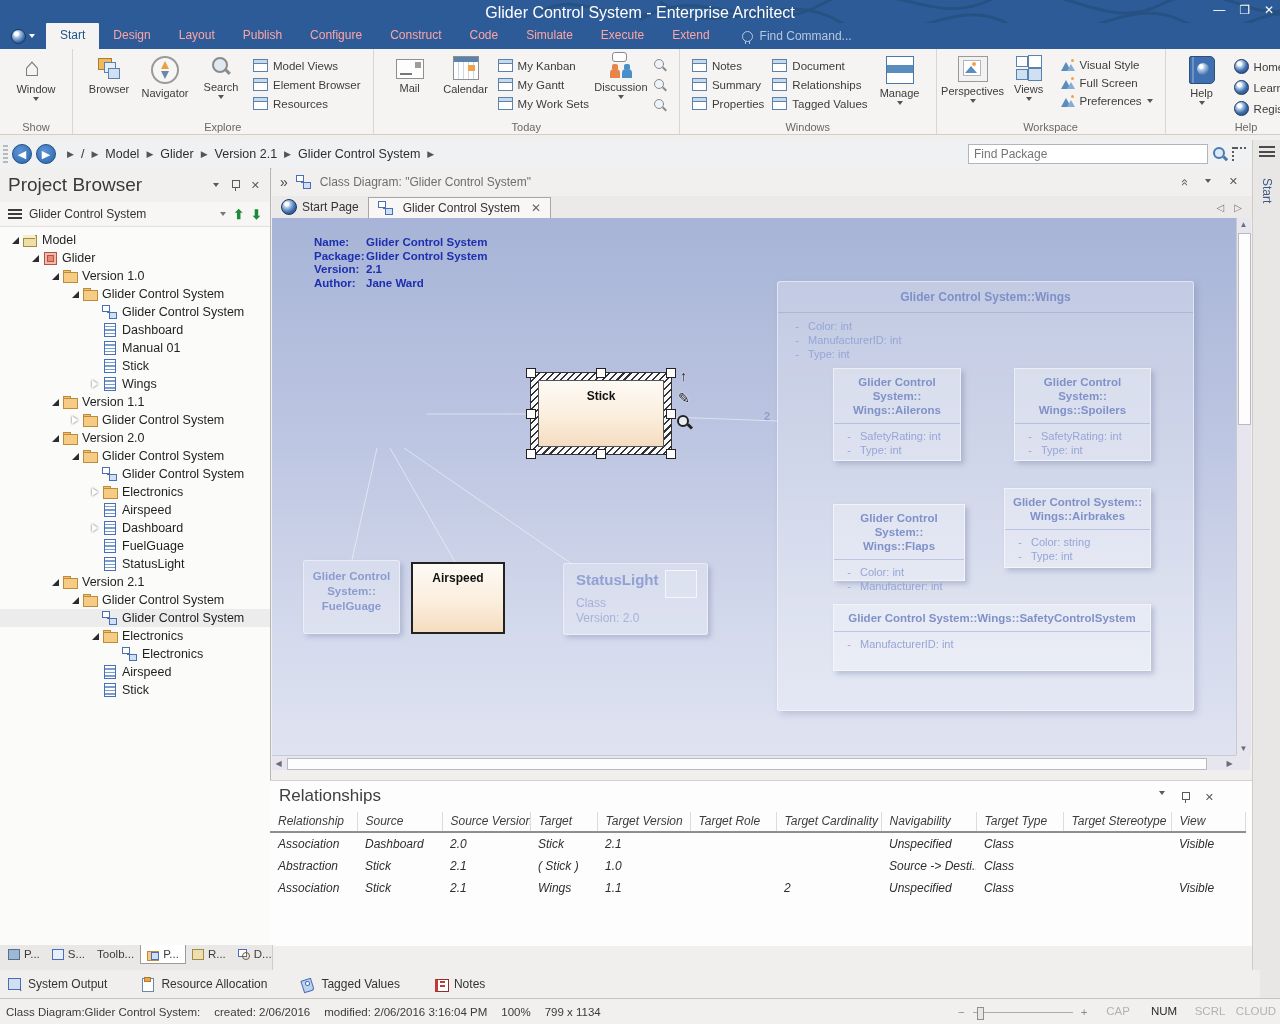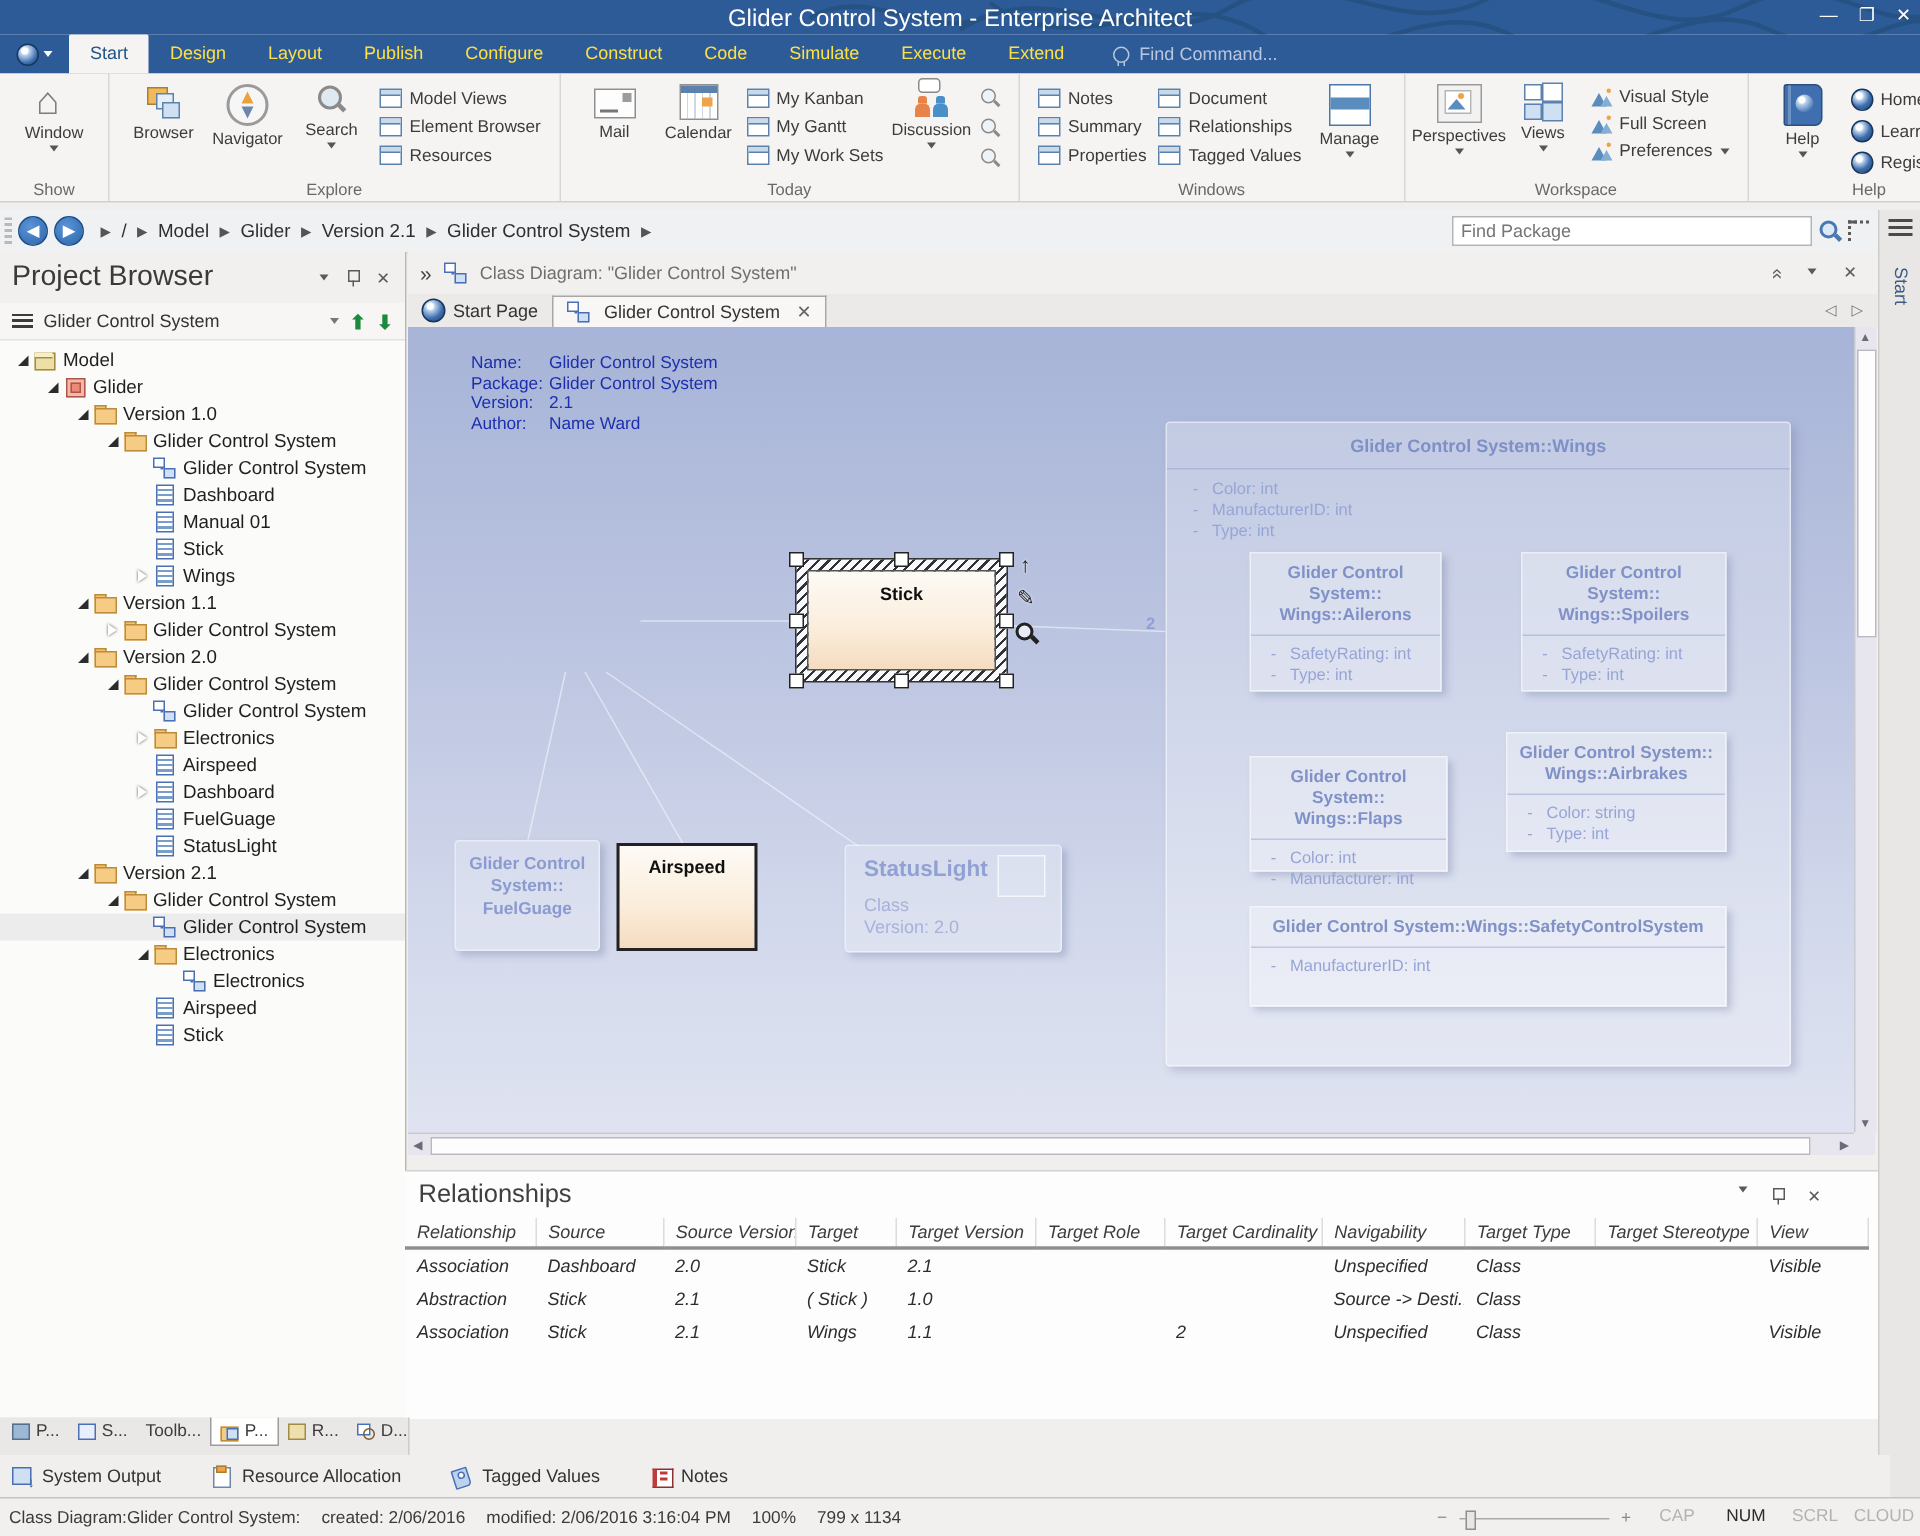--- a/index.html
+++ b/index.html
@@ -11,21 +11,21 @@
   .titlebar .ttl{position:absolute;left:0;right:0;top:4px;text-align:center;color:#fff;font-size:16px;}
   .winbtns{position:absolute;right:6px;top:3px;display:flex;gap:14px;color:#fff;font-size:12px;}
   .winbtns span{cursor:default;}
   
   .ribtabs{left:0;top:23px;width:1280px;height:26px;background:#2d5b97;display:flex;align-items:stretch;}
   .ealogo{width:46px;display:flex;align-items:center;justify-content:center;gap:3px;}
   .ball{display:inline-block;width:13px;height:13px;border-radius:50%;
         background:radial-gradient(circle at 35% 30%,#fff 0 2px,#bcd2ee 3px,#3f6fae 8px,#1d3f6e 100%);
         border:1px solid #17365c;}
   .caret{display:inline-block;width:0;height:0;border-left:3px solid transparent;border-right:3px solid transparent;border-top:4px solid #fff;}
-  .rtab{padding:5px 14px 0 14px;font-size:12px;color:#fde047;cursor:default;}
+  .rtab{padding:5px 14px 0 14px;font-size:12px;color:#fca5a5;cursor:default;}
   .rtab.active{background:#f5f4f2;color:#1f5586;border-radius:1px 1px 0 0;}
   .findcmd{display:flex;align-items:center;gap:7px;margin-left:18px;color:#b9c6dd;font-size:12px;}
   .bulb{width:9px;height:9px;border:1px solid #b9c6dd;border-radius:50%;position:relative;}
   .bulb::after{content:'';position:absolute;left:2px;top:9px;width:3px;height:3px;border-left:1px solid #b9c6dd;border-right:1px solid #b9c6dd;}
   
   .ribbon{left:0;top:49px;width:1280px;height:85px;background:#f5f4f2;border-bottom:1px solid #d2cfcb;display:flex;}
   .rgroup{position:relative;display:flex;align-items:flex-start;padding:4px 8px 15px 8px;border-right:1px solid #dad7d3;}
   .rgl{position:absolute;left:0;right:0;bottom:1px;text-align:center;font-size:11px;color:#6b6864;}
   .rb-big{width:56px;display:flex;flex-direction:column;align-items:center;font-size:11px;color:#3c3c3c;padding-top:3px;cursor:default;}
   .rb-big .lbl{margin-top:3px;text-align:center;line-height:12px;}
@@ -129,21 +129,21 @@
   
   .dcaption{left:272px;top:168px;width:980px;height:28px;background:#f1f0ee;display:flex;align-items:center;color:#6e6e6e;font-size:12px;}
   .dcap-exp{color:#444;font-size:14px;margin:0 8px 0 8px;}
   .dcap-ic{margin-left:auto;display:flex;gap:18px;margin-right:14px;color:#5a5a5a;font-size:11px;}
   .dtabs{left:272px;top:196px;width:980px;height:22px;background:#eceae8;display:flex;align-items:flex-end;font-size:12px;}
   .dtab{display:flex;align-items:center;gap:5px;padding:3px 9px;color:#333;}
   .dtab.active{background:#f8f7f6;border:1px solid #a9a7a5;border-bottom:none;}
   .dtab-nav{margin-left:auto;display:flex;gap:10px;margin-right:10px;color:#777;font-size:10px;align-self:center;}
   .canvas{left:272px;top:218px;width:964px;height:537px;background:linear-gradient(180deg,#a7b4d7 0%,#bcc5e1 40%,#d3d9ec 75%,#dfe3f1 100%);overflow:hidden;}
   
-  .dnote{position:absolute;left:42px;top:18px;font-size:11.5px;font-weight:normal;color:#1d2fae;line-height:13.5px;}
+  .dnote{position:absolute;left:42px;top:18px;font-size:11.5px;font-weight:bold;color:#1d2fae;line-height:13.5px;}
   .dnote .r{display:flex;}
   .dnote .k{width:52px;}
   
   .ghost{position:absolute;background:rgba(255,255,255,0.22);border:1px solid rgba(255,255,255,0.45);border-radius:3px;
          box-shadow:3px 3px 5px rgba(90,100,145,0.28);color:#8b9bcf;font-weight:bold;font-size:11.5px;text-align:center;line-height:15px;}
   .ghost .pad{padding:8px 4px;}
   
   .elem{position:absolute;background:linear-gradient(180deg,#fdfaf5 0%,#fbeedd 55%,#f5dcc0 100%);
         border:1px solid #222;font-size:12px;font-weight:bold;color:#101010;text-align:center;}
   
@@ -694,21 +694,21 @@
       <div class="r">
         <span class="k">Package:</span>
         <span>Glider Control System</span>
       </div>
       <div class="r">
         <span class="k">Version:</span>
         <span>2.1</span>
       </div>
       <div class="r">
         <span class="k">Author:</span>
-        <span>Name Ward</span>
+        <span>Jane Ward</span>
       </div>
     </div>
 
 
   <div class="selframe" style="left:258px;top:154px;width:140px;height:81px;">
     <div class="fill">
         <div style="padding-top:8px;font-size:12px;font-weight:bold;text-align:center;color:#101010;">Stick</div>
       </div>
   </div>
   <div id="handles">

